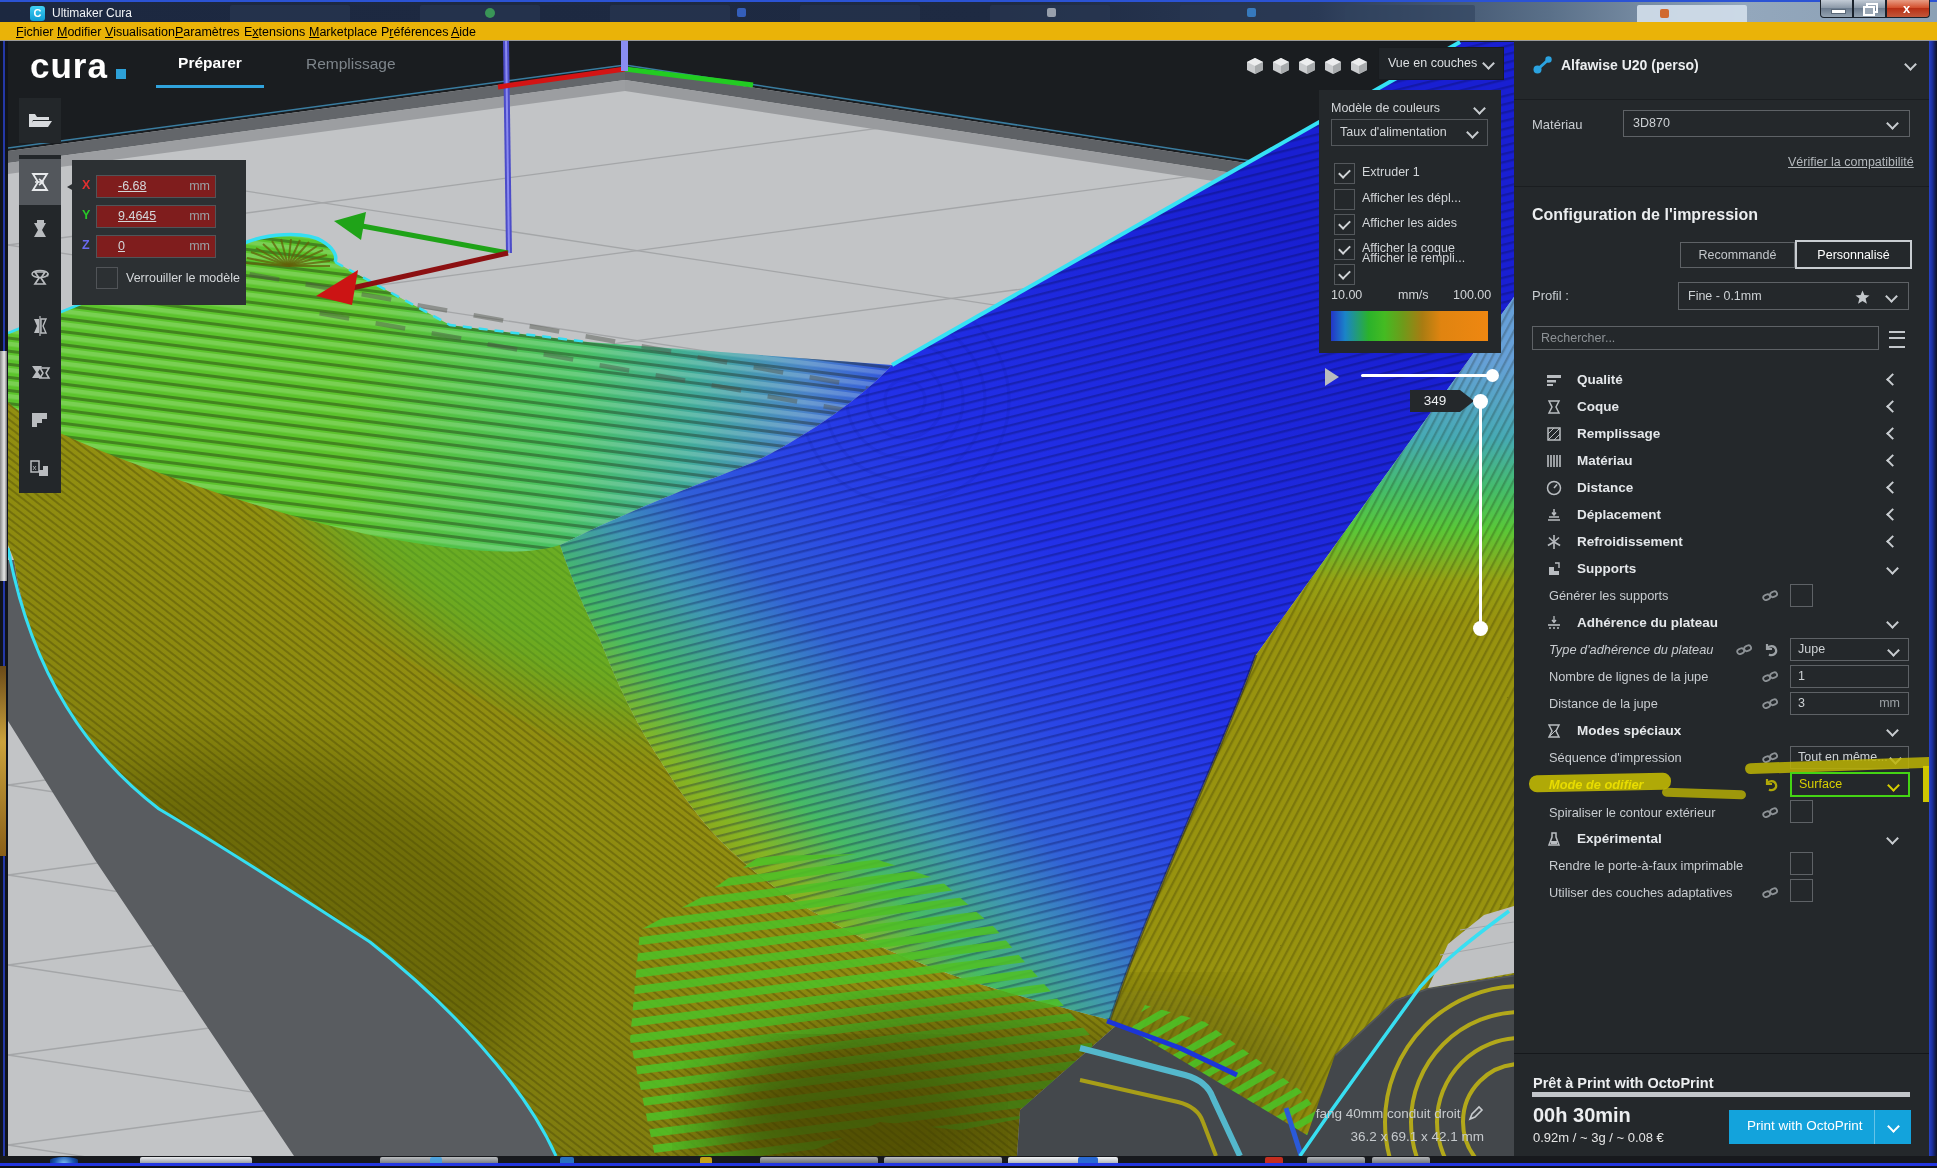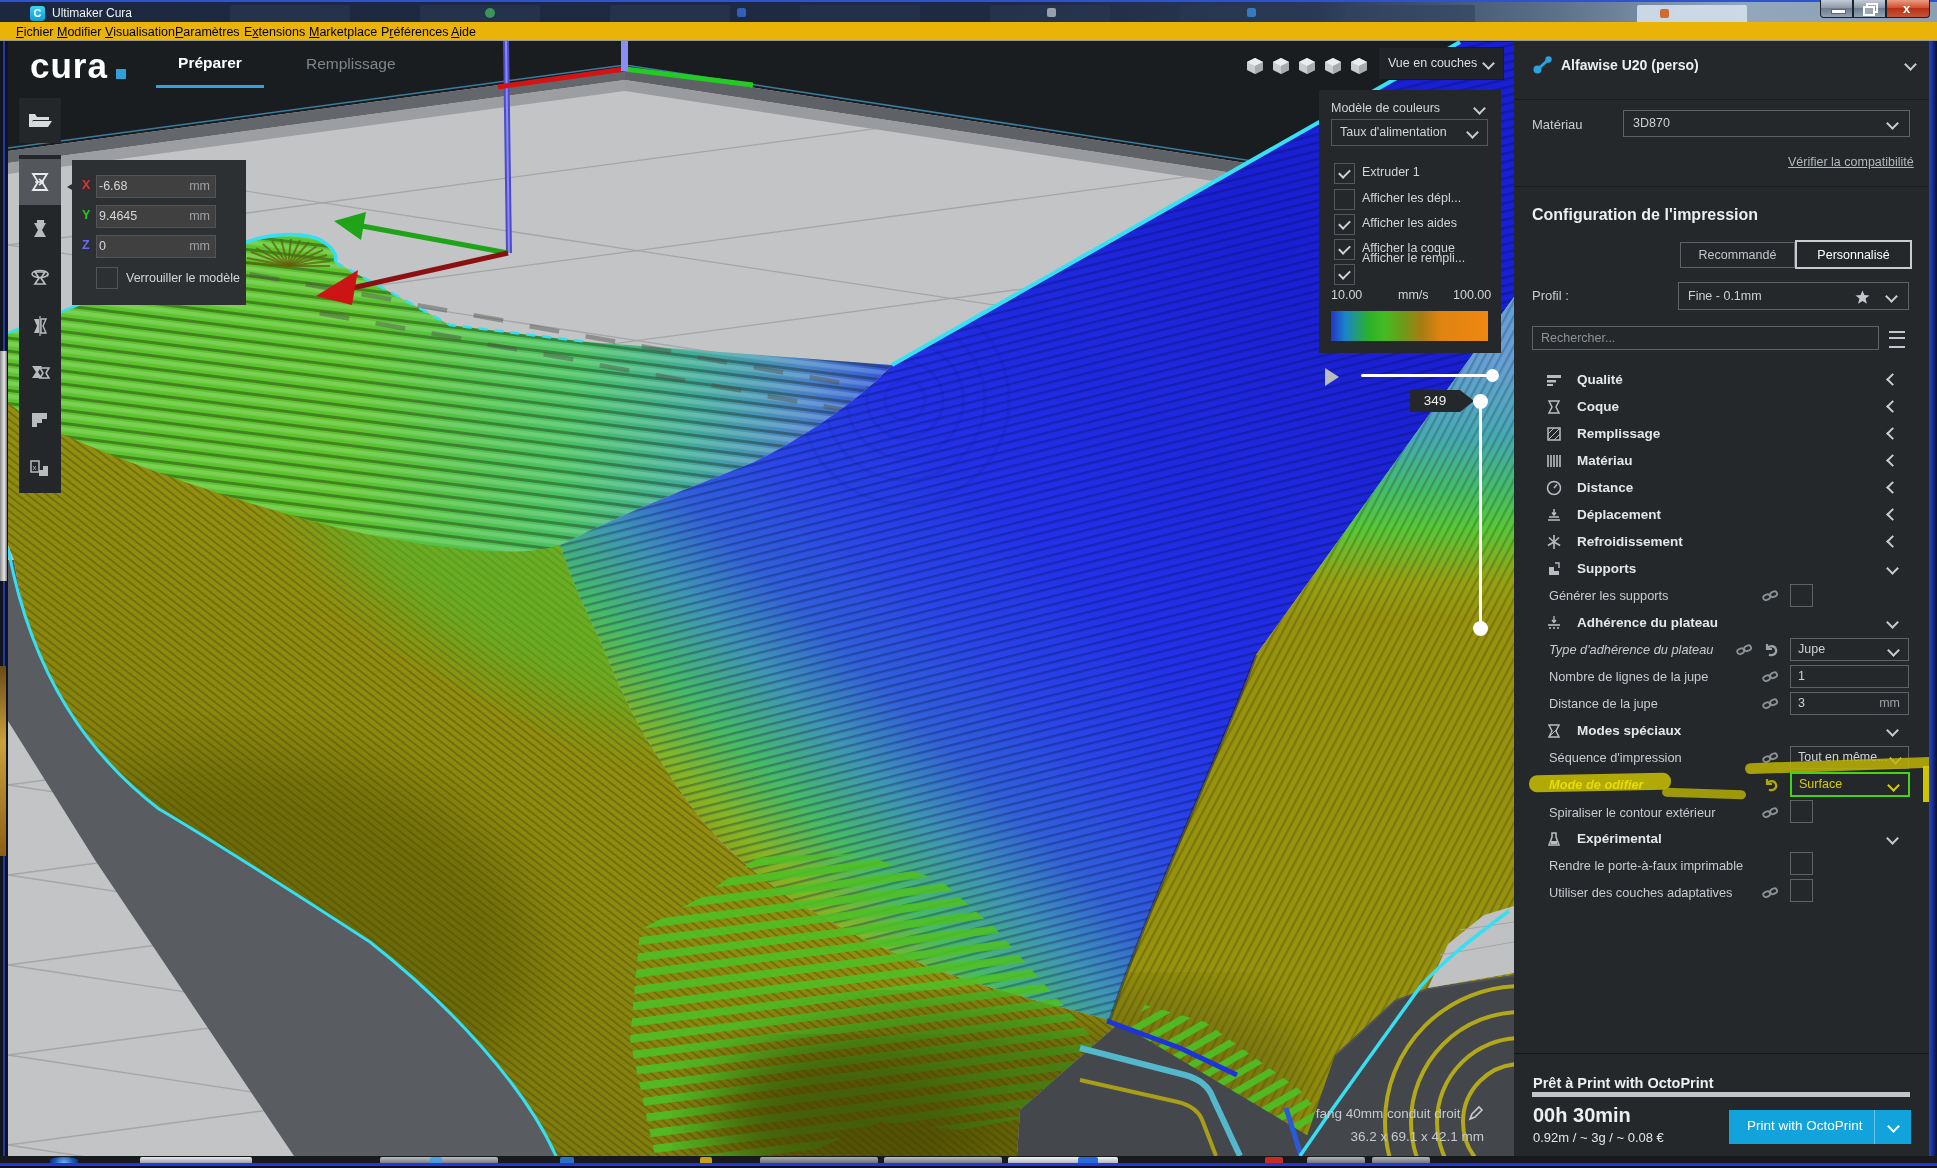--- a/index.html
+++ b/index.html
@@ -26,21 +26,21 @@
 #curalogo{left:30px;top:46px;color:#fff;font-size:35px;font-weight:bold;letter-spacing:1px;}
 #curadot{left:116px;top:69px;width:10px;height:10px;background:#2da1d8;}
 #tabprep{left:156px;top:54px;width:108px;color:#fff;font-size:15.5px;font-weight:bold;text-align:center;}
 #tabprepu{left:156px;top:85px;width:108px;height:3px;background:#30a3dc;}
 #tabsurv{left:306px;top:55px;color:#7e858b;font-size:15.5px;}
 #openbtn{left:19px;top:98px;width:42px;height:45px;background:#23272a;}
 #toolbar{left:19px;top:155px;width:42px;height:338px;background:#23272a;}
 #toolsel{left:19px;top:159px;width:42px;height:46px;background:#53575c;}
 #xyzpanel{left:72px;top:160px;width:174px;height:145px;background:#2c3033;}
 #xyzptr{left:60px;top:180px;width:0;height:0;border:7px solid transparent;border-right:12px solid #2c3033;}
-.xyzrow{position:absolute;left:96px;width:120px;height:23px;background:#404040;border:1px solid #515458;box-sizing:border-box;color:#d4d7da;font-size:12.5px;line-height:21px;padding-left:2px;}
+.xyzrow{position:absolute;left:96px;width:120px;height:23px;background:#7f1d1d;border:1px solid #515458;box-sizing:border-box;color:#d4d7da;font-size:12.5px;line-height:21px;padding-left:21px;text-decoration:underline;}
 .xyzmm{position:absolute;right:5px;color:#9ba0a4;}
 .xyzlab{position:absolute;left:82px;font-size:12.5px;font-weight:bold;}
 #lockbox{left:96px;top:267px;width:22px;height:22px;border:1px solid #515458;box-sizing:border-box;}
 #locklab{left:126px;top:271px;color:#d4d7da;font-size:12.5px;}
 
 .vico{position:absolute;top:56px;}
 #vuesel{left:1378px;top:47px;width:126px;height:33px;background:#202428;border:1px solid #191c1f;box-sizing:border-box;color:#dcdfe2;font-size:12.5px;line-height:31px;padding-left:9px;}
 
 #colpanel{left:1319px;top:90px;width:182px;height:263px;background:#24282b;}
 .cp{position:absolute;color:#d2d5d8;font-size:12.5px;}

